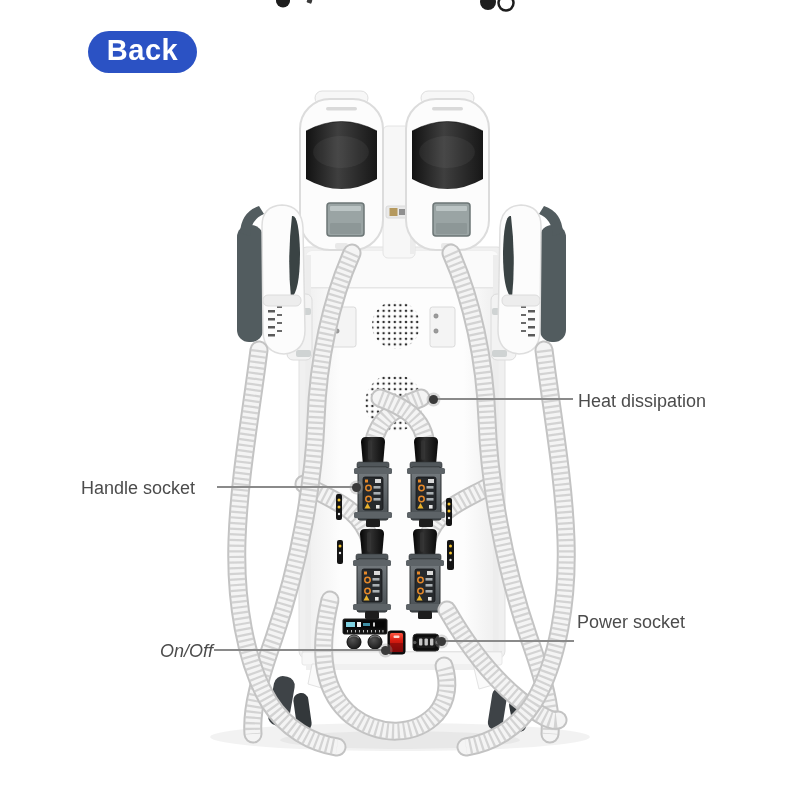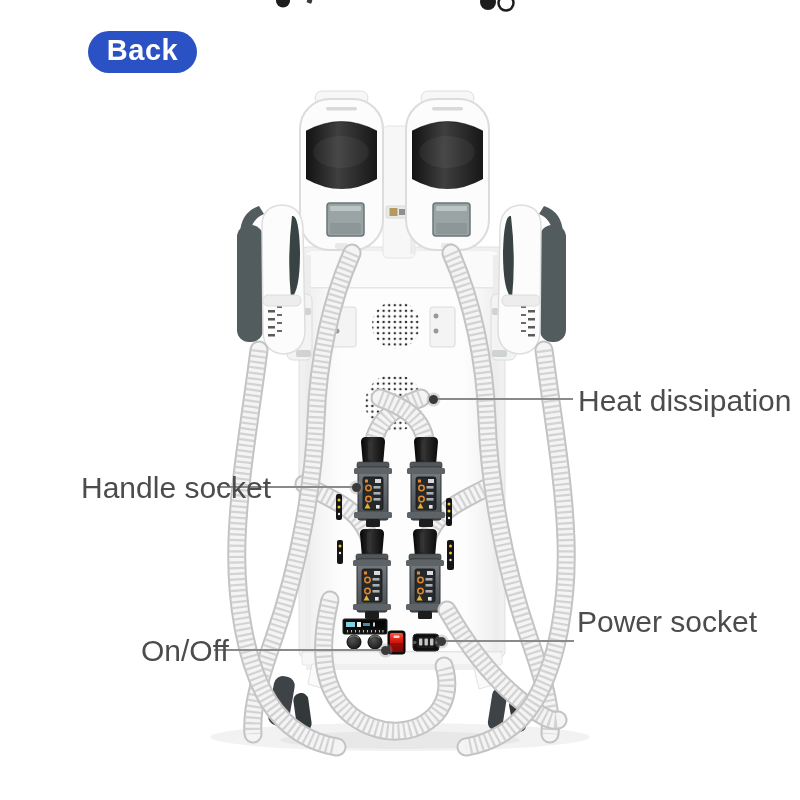--- a/index.html
+++ b/index.html
@@ -3,32 +3,32 @@
 <meta charset="utf-8">
 <style>
   html,body{margin:0;padding:0;background:#fff;}
   .stage{position:relative;width:800px;height:800px;background:#ffffff;overflow:hidden;
          font-family:"Liberation Sans","DejaVu Sans",sans-serif;}
   .machine-svg{position:absolute;left:0;top:0;width:800px;height:800px;}
   .back-btn{position:absolute;left:88px;top:31px;width:109px;height:42px;border:none;
             border-radius:22px;background:#2b52c4;color:#ffffff;font-size:29px;font-weight:600;
             font-family:"Liberation Sans","DejaVu Sans",sans-serif;letter-spacing:.5px;
             display:flex;align-items:center;justify-content:center;cursor:pointer;padding:0 0 3px 0;}
-  .ann-label{position:absolute;color:#4c4c4c;font-size:30px;line-height:28px;white-space:nowrap;}
+  .ann-label{position:absolute;color:#4c4c4c;font-size:18px;line-height:28px;white-space:nowrap;}
   .leader{position:absolute;height:2px;background:#8a8a8a;}
   .leader .dot{position:absolute;width:9px;height:9px;border-radius:50%;background:#3a3a3a;
                box-shadow:0 0 0 2.5px rgba(150,150,150,.35);top:-3.5px;}
   .leader .dot.left{left:-4.5px;} .leader .dot.right{right:-4.5px;}
   .line-heat{left:433px;top:398px;width:140px;}
   .line-handle{left:217px;top:486px;width:139px;}
   .line-onoff{left:214px;top:649px;width:171px;}
   .line-power{left:441px;top:640px;width:133px;}
   .txt-heat{left:578px;top:387px;}
   .txt-handle{left:81px;top:474px;}
-  .txt-onoff{left:141px;top:637px;}
+  .txt-onoff{left:160px;top:637px;font-style:italic;}
   .txt-power{left:577px;top:608px;}
   
   .cable-outer{fill:none;stroke:#c3c3c3;stroke-width:19;stroke-linecap:round;}
   .cable-inner{fill:none;stroke:#f4f4f4;stroke-width:15;stroke-linecap:round;}
   .cable-ribs{fill:none;stroke:#cdcdcd;stroke-width:16;stroke-dasharray:2.2 3.4;opacity:.85;}
 </style>
 </head>
 <body>
 
 <div class="stage">

